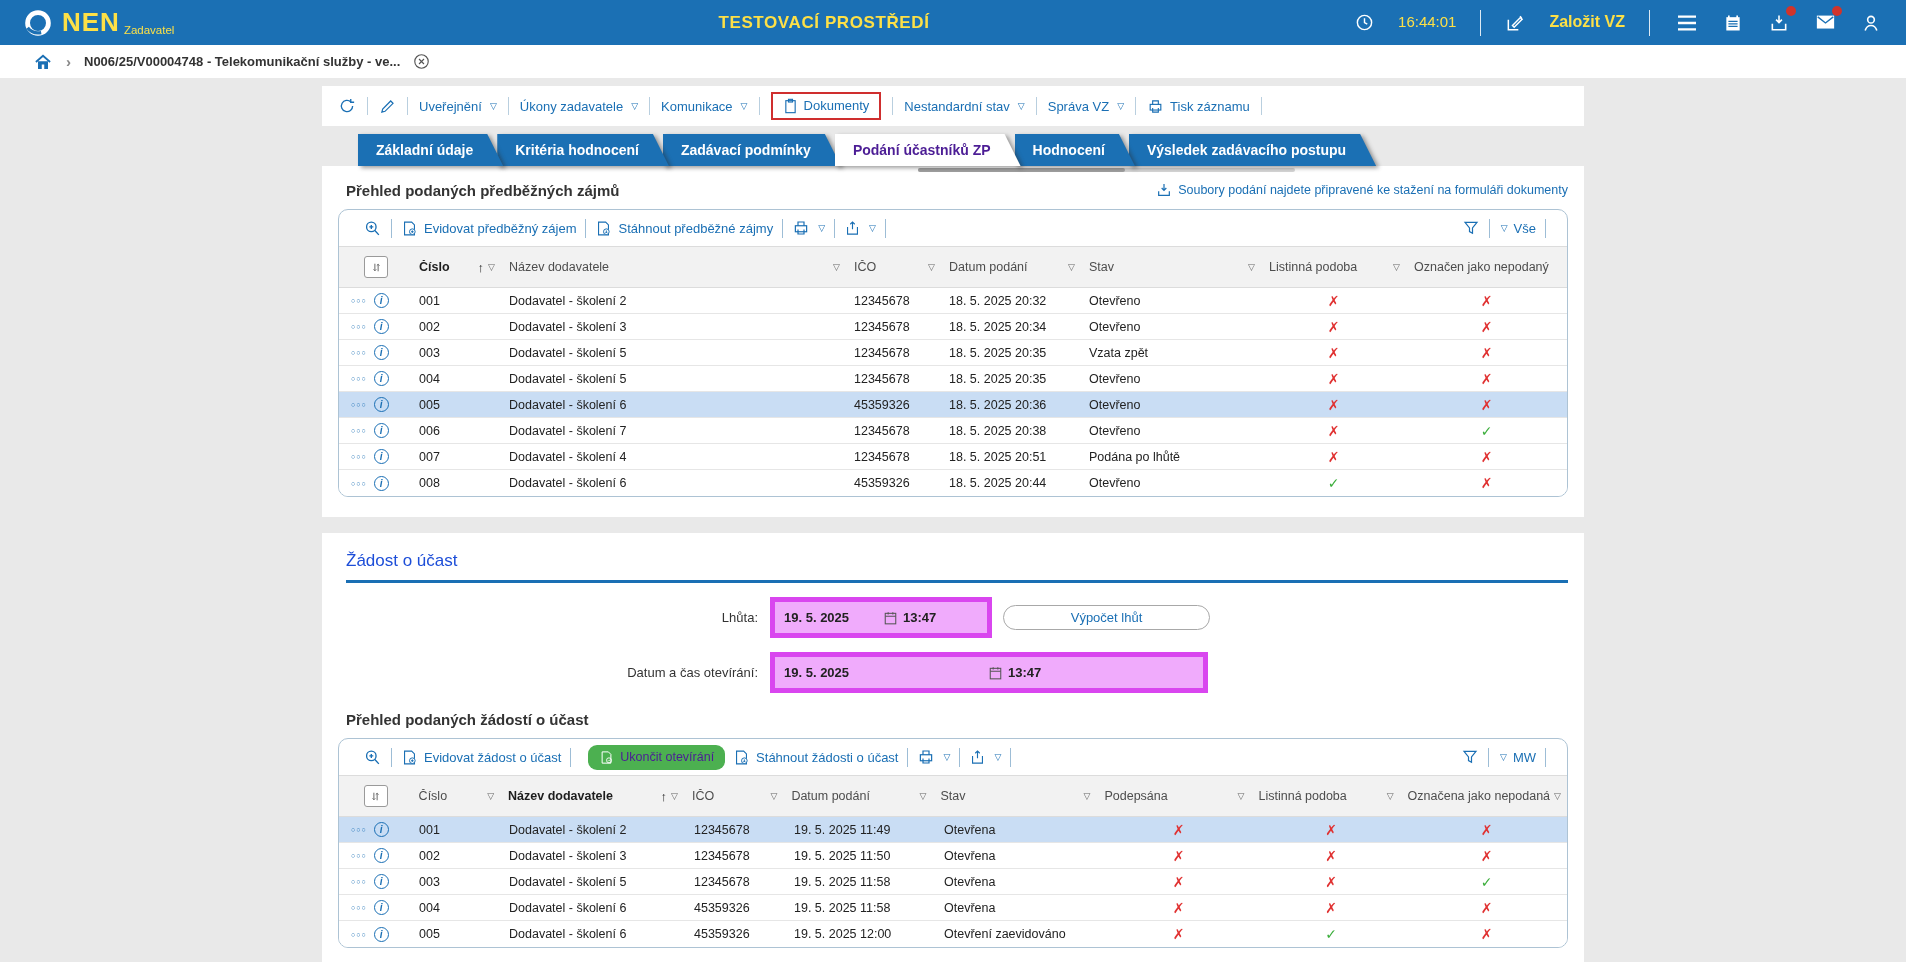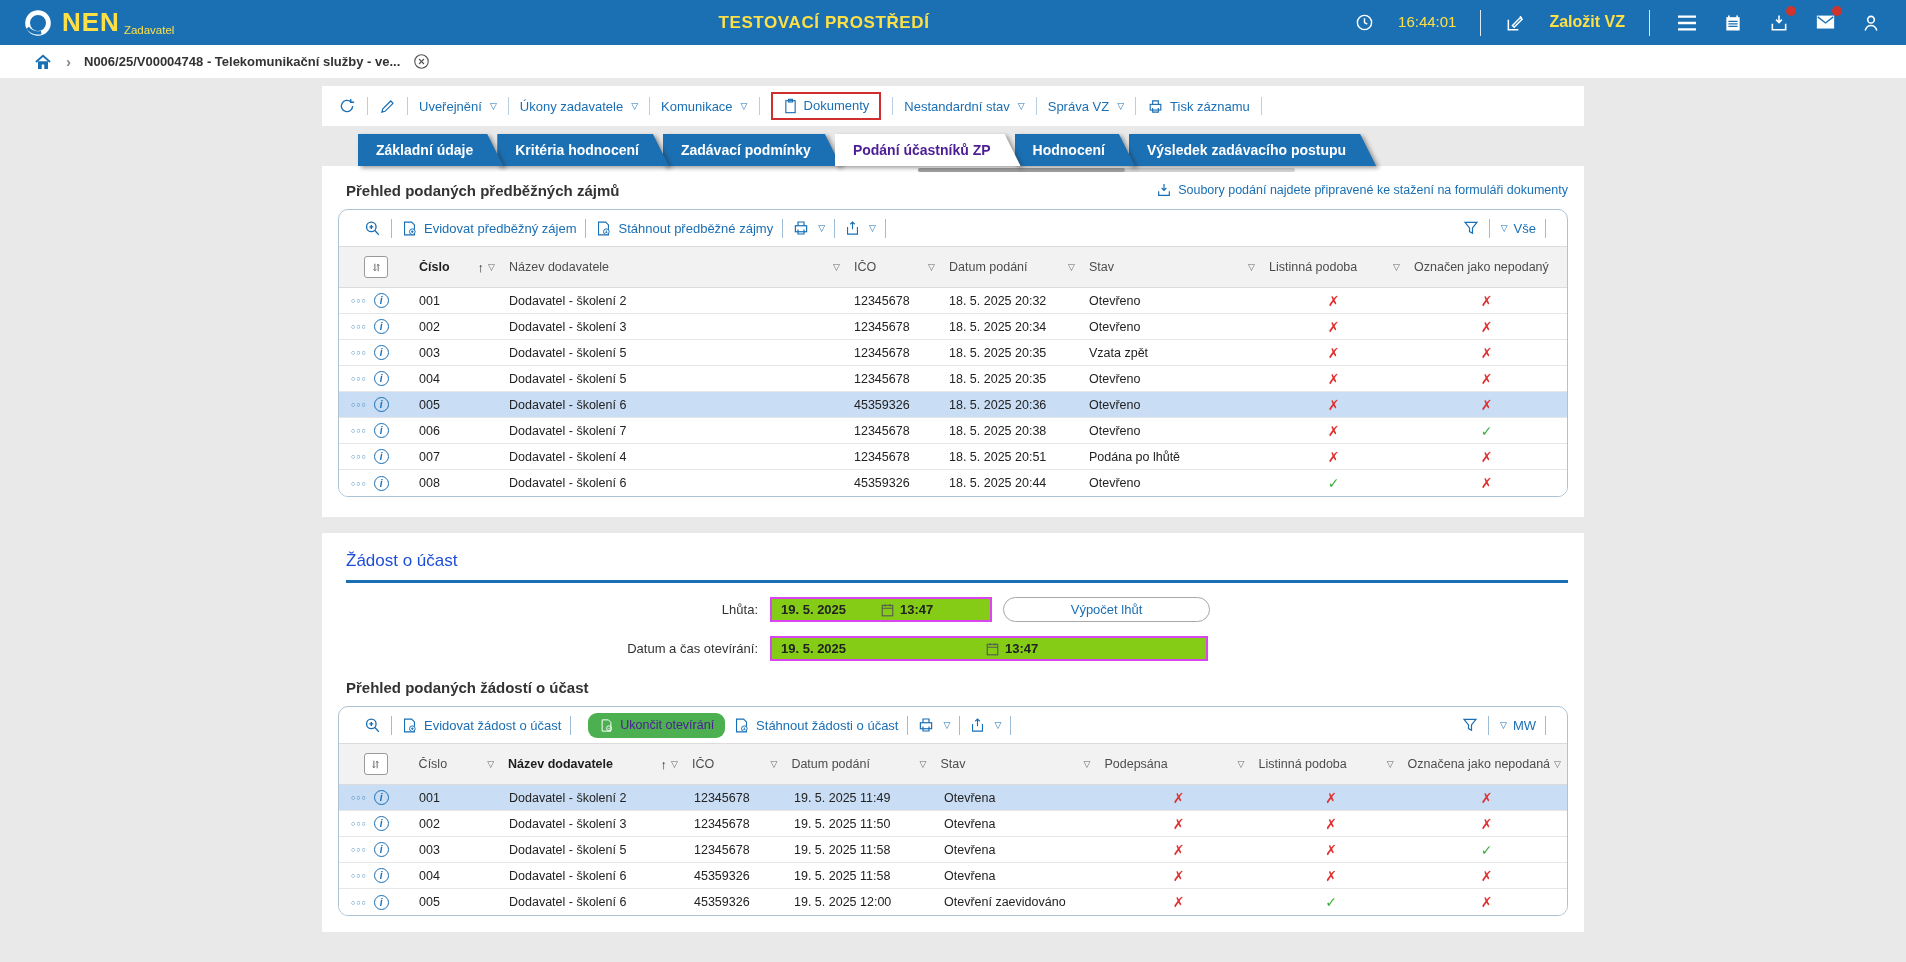--- a/index.html
+++ b/index.html
@@ -99,21 +99,21 @@
   .t2 .c6 { width:155px; }
   .t2 .c7 { width:150px; }
   .t2 .c8 { flex:1; }
 
   
   .panel2 { margin-top:16px; padding-top:10px; padding-bottom:16px; }
   .h2 { font-size:17px; font-weight:normal; color:#1d4ed8; padding:8px 24px 9px; }
   .blue-rule { height:3px; background:#1a6fb4; margin:0 16px 0 24px; }
   .form-row { display:flex; align-items:center; margin-top:14px; }
   .form-label { width:436px; text-align:right; margin-right:12px; font-size:13px; color:#333; white-space:nowrap; }
-  .inp { display:flex; align-items:center; background:#84cc16; border:2px solid #d946ef; height:25px; font-size:13px; font-weight:bold; color:#222; padding:0 9px; }
+  .inp { display:flex; align-items:center; background:#f0abfc; border:5px solid #d946ef; height:41px; font-size:13px; font-weight:bold; color:#222; padding:0 9px; }
   .inp .date { white-space:nowrap; }
   .inp1 { width:222px; }
   .inp1 .date { width:100px; }
   .inp2 { width:438px; }
   .inp2 .date { width:205px; }
   .inp .cal { margin-right:6px; display:flex; align-items:center; cursor:pointer; }
   .btn { border:1px solid #a8a8a8; border-radius:13px; background:#fff; color:#1a6fb4; font-size:13px; height:25px; display:flex; align-items:center; justify-content:center; cursor:pointer; }
   .btn-vypocet { width:207px; margin-left:11px; }
   .btn-odeslani { width:438px; margin-left:448px; height:27px; }
   .section-title2 { font-size:15px; font-weight:bold; color:#333; padding:18px 24px 10px; }

